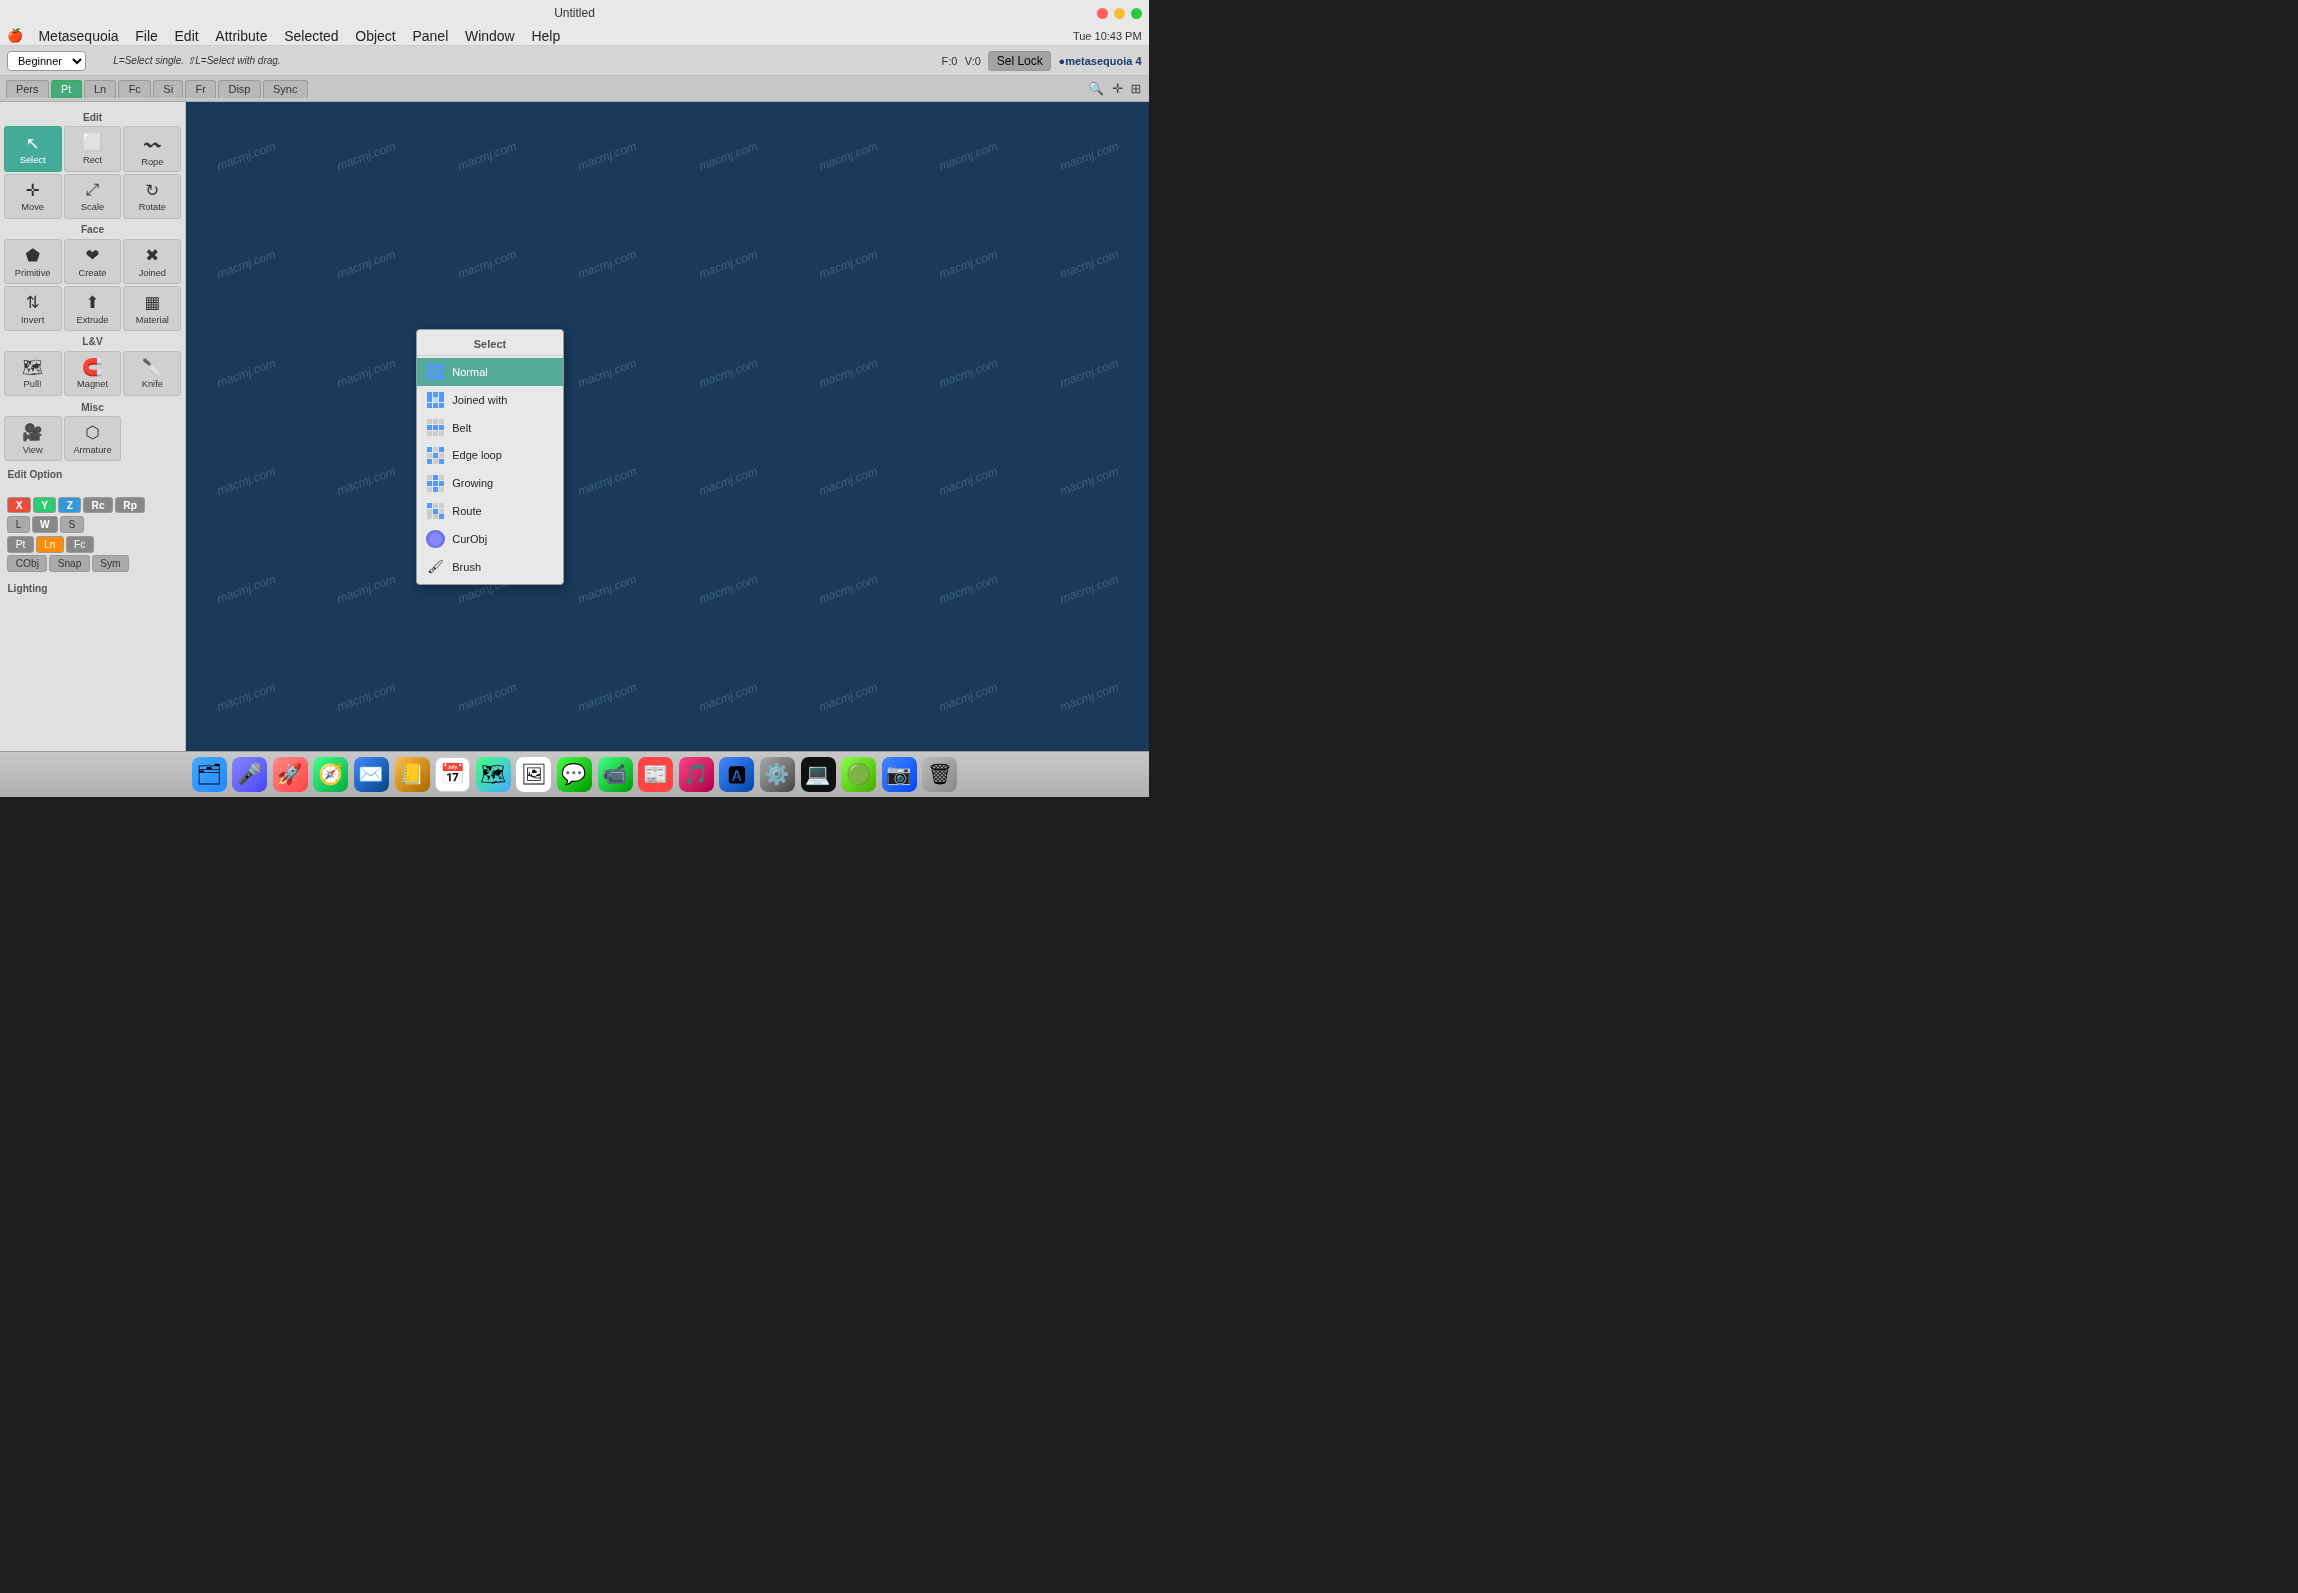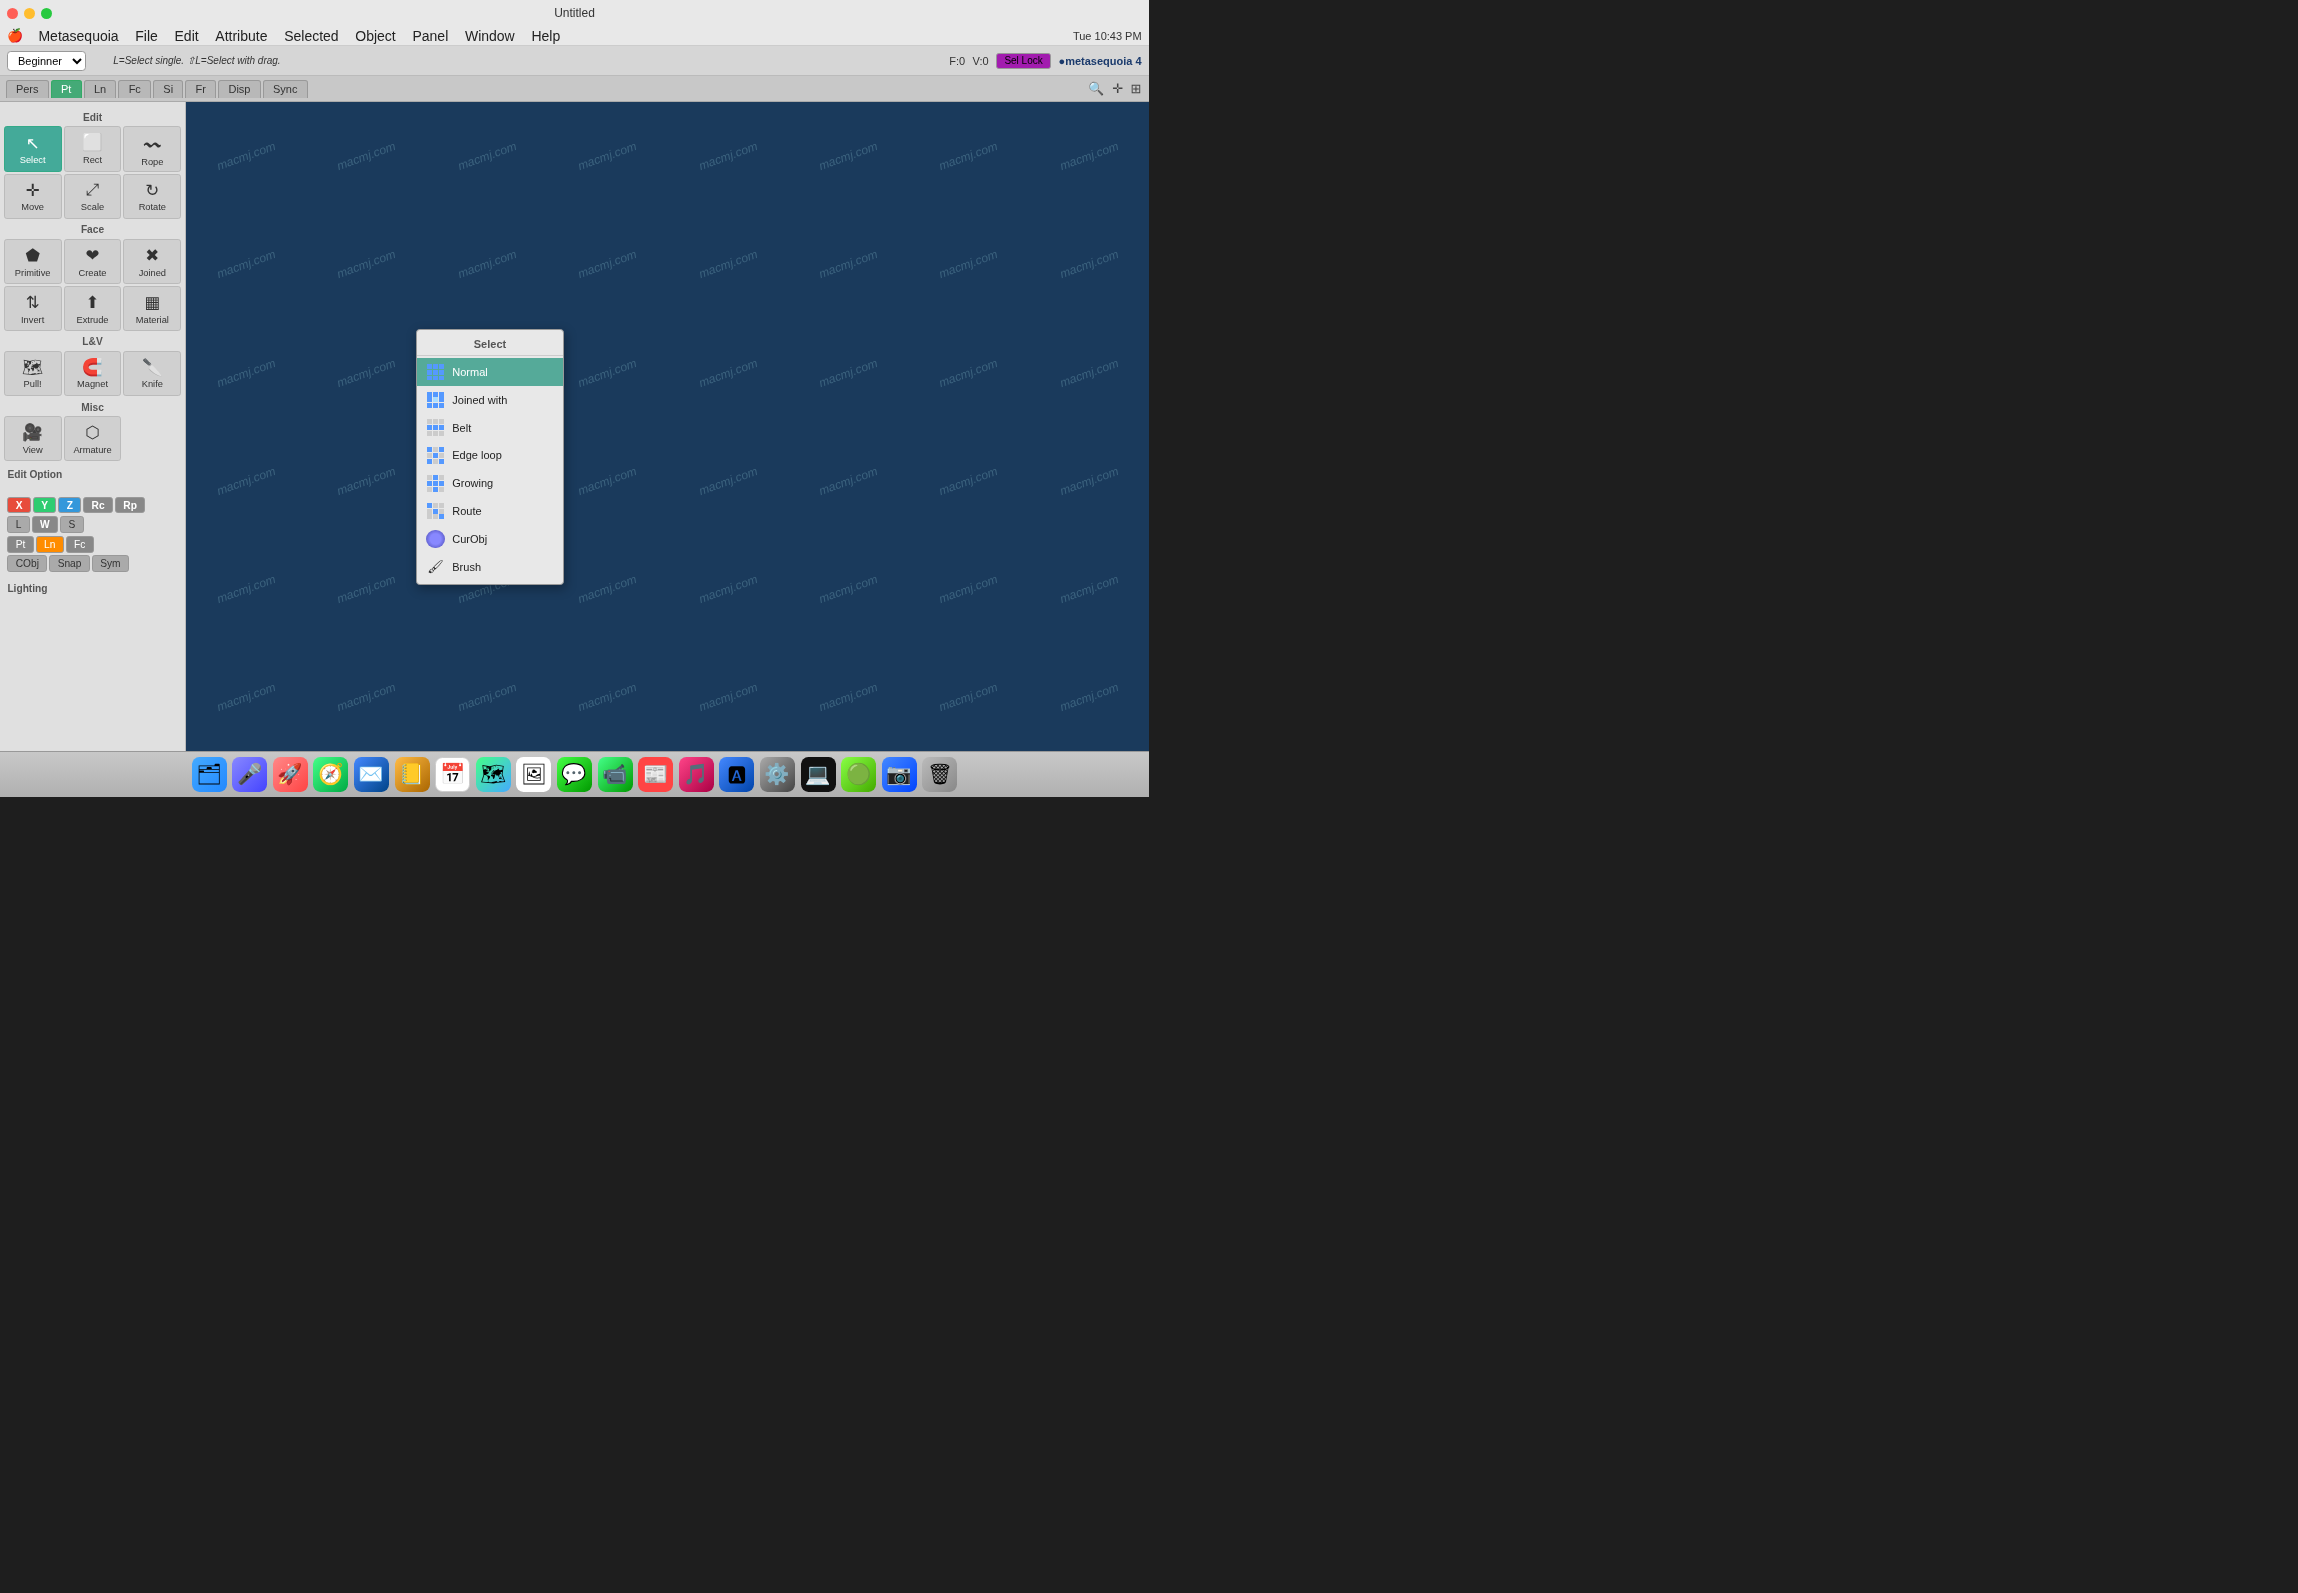--- a/index.html
+++ b/index.html
@@ -1,19 +1,19 @@
 <!DOCTYPE html>
 <html style="font-size:15px"><head>
   <meta charset="utf-8">
   <style>
     * { box-sizing: border-box; margin: 0; padding: 0; }
     body { font-family: -apple-system, BlinkMacSystemFont, 'Helvetica Neue', sans-serif; font-size: 11px; background: #1e1e1e; overflow: hidden; width: 1149px; height: 797px; }
 
     
-    .titlebar { height: 26px; background: #e8e8e8; display: flex; align-items: center; padding: 0 7.4px; position: relative; }
+    .titlebar { height: 26px; background: #e8e8e8; display: flex; align-items: center; padding: 0 7.4px; position: relative; justify-content: flex-end; }
     .traffic-lights { display: flex; gap: 5.6px; align-items: center; }
     .traffic-light { width: 11px; height: 11px; border-radius: 50%; }
     .tl-red { background: #ff5f56; }
     .tl-yellow { background: #ffbd2e; }
     .tl-green { background: #27c93f; }
     .window-title { position: absolute; left: 50%; transform: translateX(-50%); font-size: 12px; color: #333; font-weight: 500; }
 
     
     .menubar { height: 20.4px; background: #e8e8e8; display: flex; align-items: center; padding: 0 7.4px; gap: 1.9px; border-bottom: 0.9px solid #ccc; }
     .menubar-item { padding: 1.9px 7.4px; font-size: 14px; color: #222; cursor: pointer; border-radius: 2.8px; }
@@ -112,21 +112,21 @@
 </div>
 
 <div class="toolbar">
   <select class="toolbar-dropdown">
     <option>Beginner</option>
   </select>
   <span class="toolbar-hint">L=Select single.  ⇧L=Select with drag.</span>
   <div class="toolbar-right">
     <span>F:0</span>
     <span>V:0</span>
-    <button style="font-size:10px;padding:1.9px 7.4px;background:#a21caf;border:0.9px solid #999;border-radius:2.8px;cursor:pointer;">Sel Lock</button>
+    <button style="font-size:12px;padding:1.9px 7.4px;background:#a3a3a3;border:0.9px solid #999;border-radius:2.8px;cursor:pointer;">Sel Lock</button>
     <span style="color:#1a3a6c;font-weight:bold;font-size:11px;">●metasequoia 4</span>
   </div>
 </div>
 
 <div class="view-tabs">
   <div class="view-tab">Pers</div>
   <div class="view-tab active">Pt</div>
   <div class="view-tab">Ln</div>
   <div class="view-tab">Fc</div>
   <div class="view-tab">Si</div>

